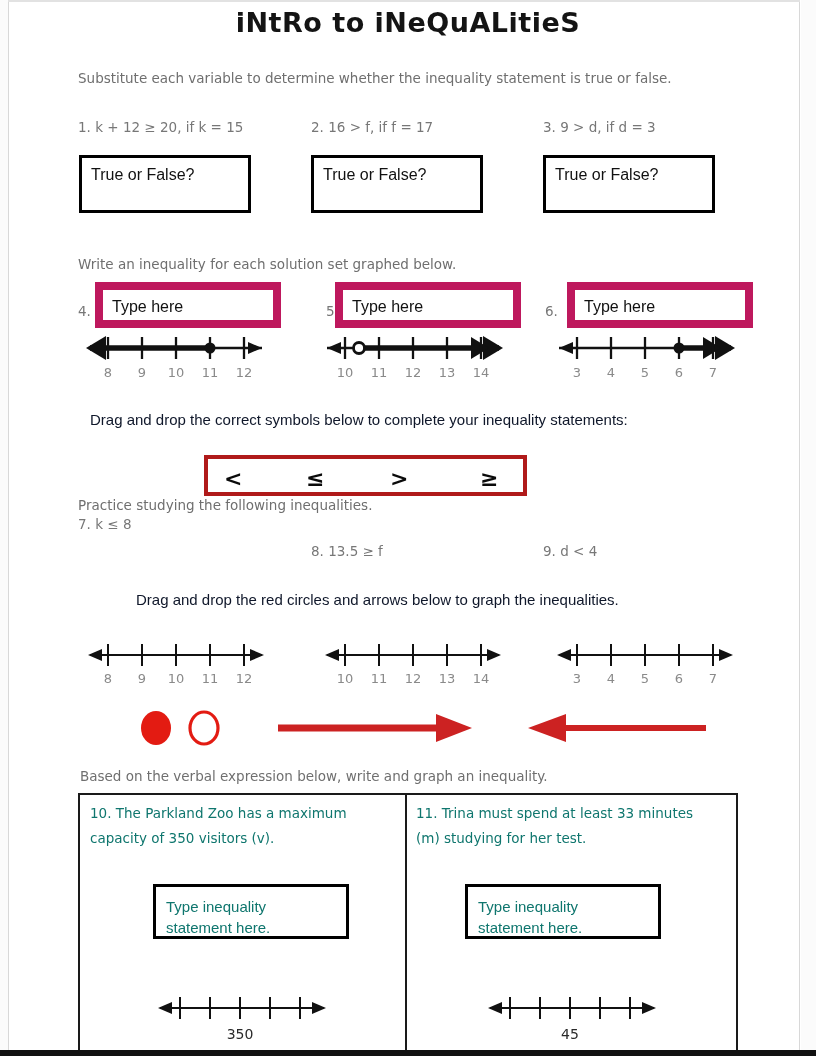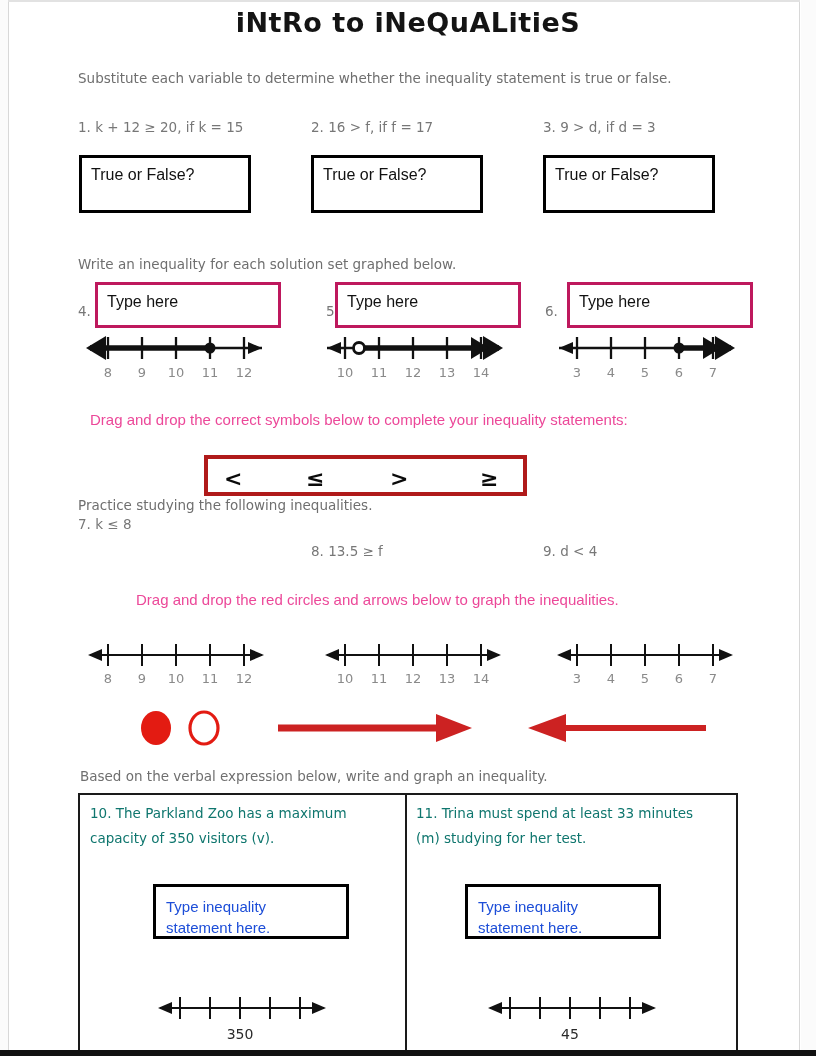--- a/index.html
+++ b/index.html
@@ -70,41 +70,41 @@
     position: absolute;
     font-family: "DejaVu Sans", sans-serif;
     font-size: 13.5px;
     color: #777777;
     white-space: nowrap;
   }
   .red-instr {
     position: absolute;
     font-family: "Liberation Sans", sans-serif;
     font-size: 15px;
-    color: #ec4899;
+    color: #0f172a;
     line-height: 21px;
   }
 
   
   .tf-box {
     position: absolute;
     border: 3px solid #000000;
     box-sizing: border-box;
     background: #ffffff;
   }
   .tf-box span {
     position: absolute;
     left: 9px; top: 8px;
     font-family: "Liberation Sans", sans-serif;
     font-size: 16px;
     color: #111111;
   }
   .type-box {
     position: absolute;
-    border: 3px solid #be185d;
+    border: 8px solid #be185d;
     box-sizing: border-box;
     background: #ffffff;
   }
   .type-box span {
     position: absolute;
     left: 9px; top: 8px;
     font-family: "Liberation Sans", sans-serif;
     font-size: 16px;
     color: #111111;
   }
@@ -112,21 +112,21 @@
     position: absolute;
     border: 3px solid #000000;
     box-sizing: border-box;
     background: #ffffff;
   }
   .ineq-box span {
     position: absolute;
     left: 10px; top: 9px;
     font-family: "Liberation Sans", sans-serif;
     font-size: 15px;
-    color: #1d4ed8;
+    color: #0f766e;
     line-height: 21px;
   }
 
   
   .symbol-bank {
     position: absolute;
     border: 4px solid #b01a1a;
     box-sizing: border-box;
     background: #ffffff;
     display: flex;

